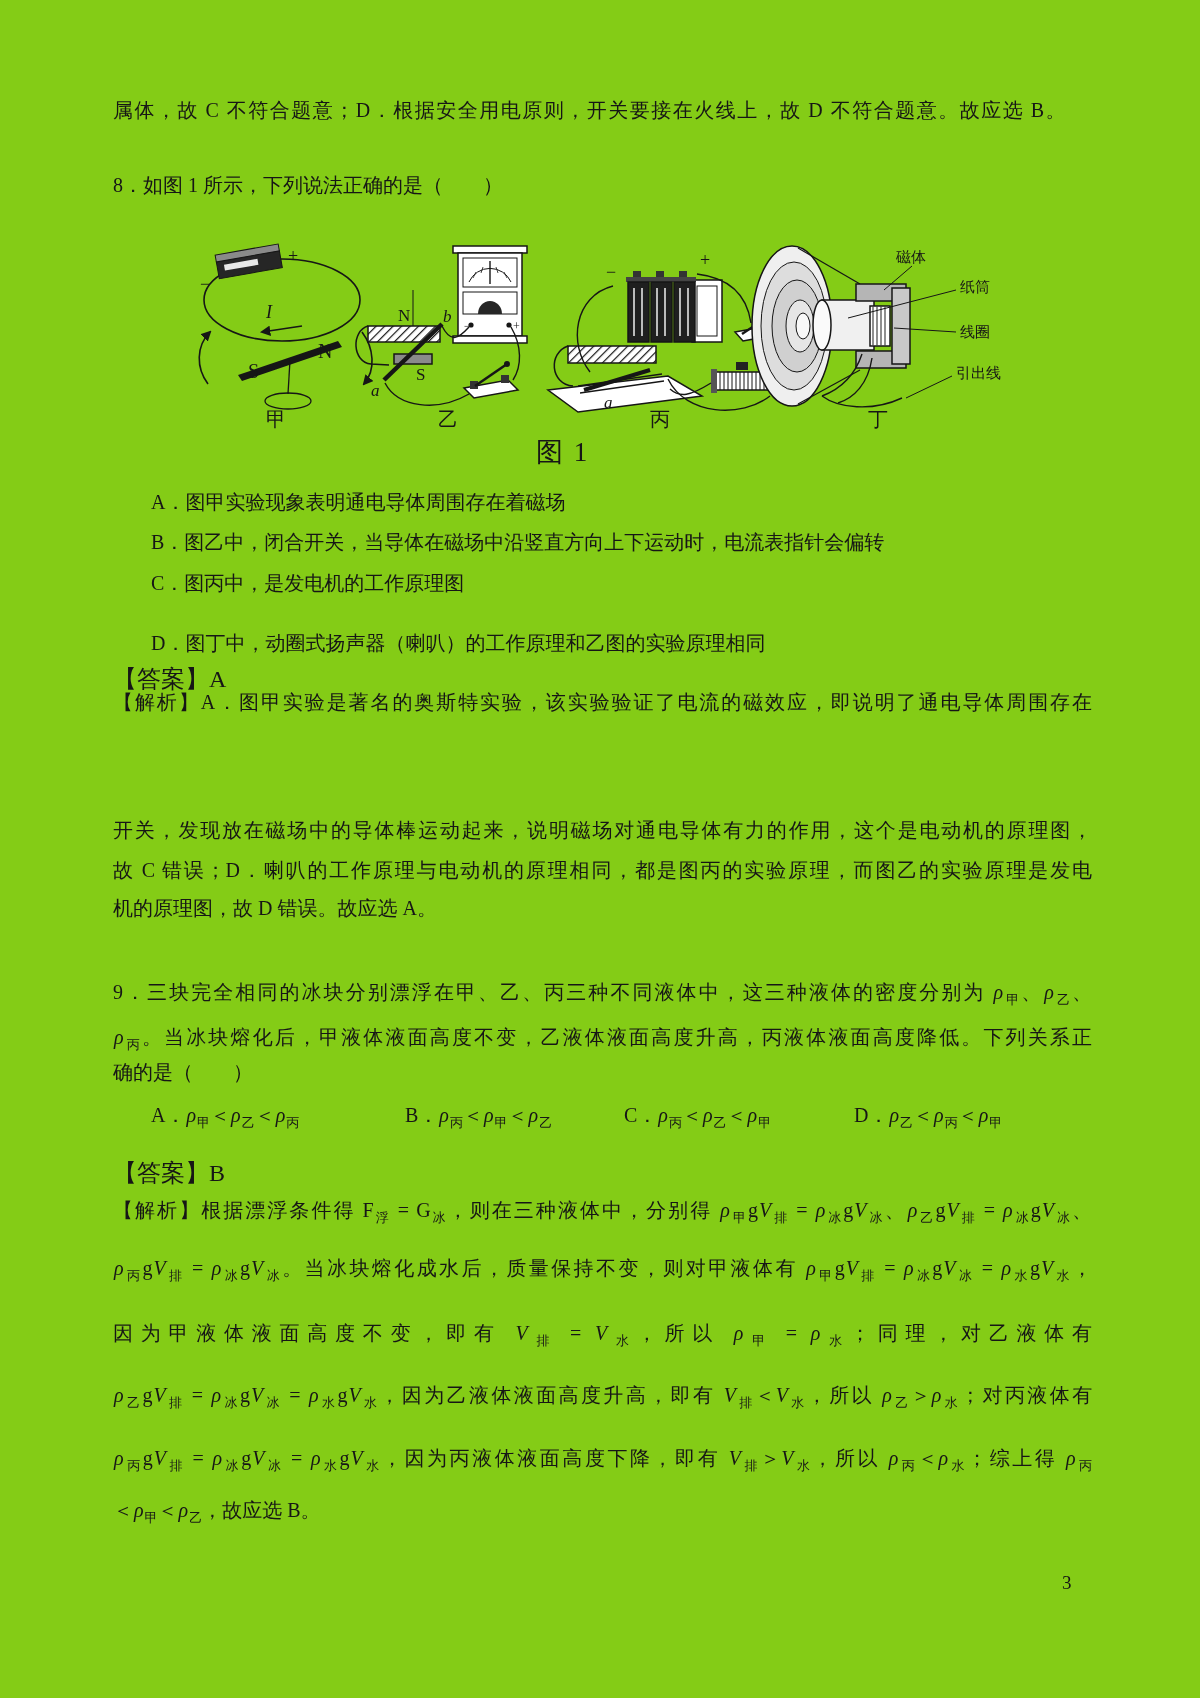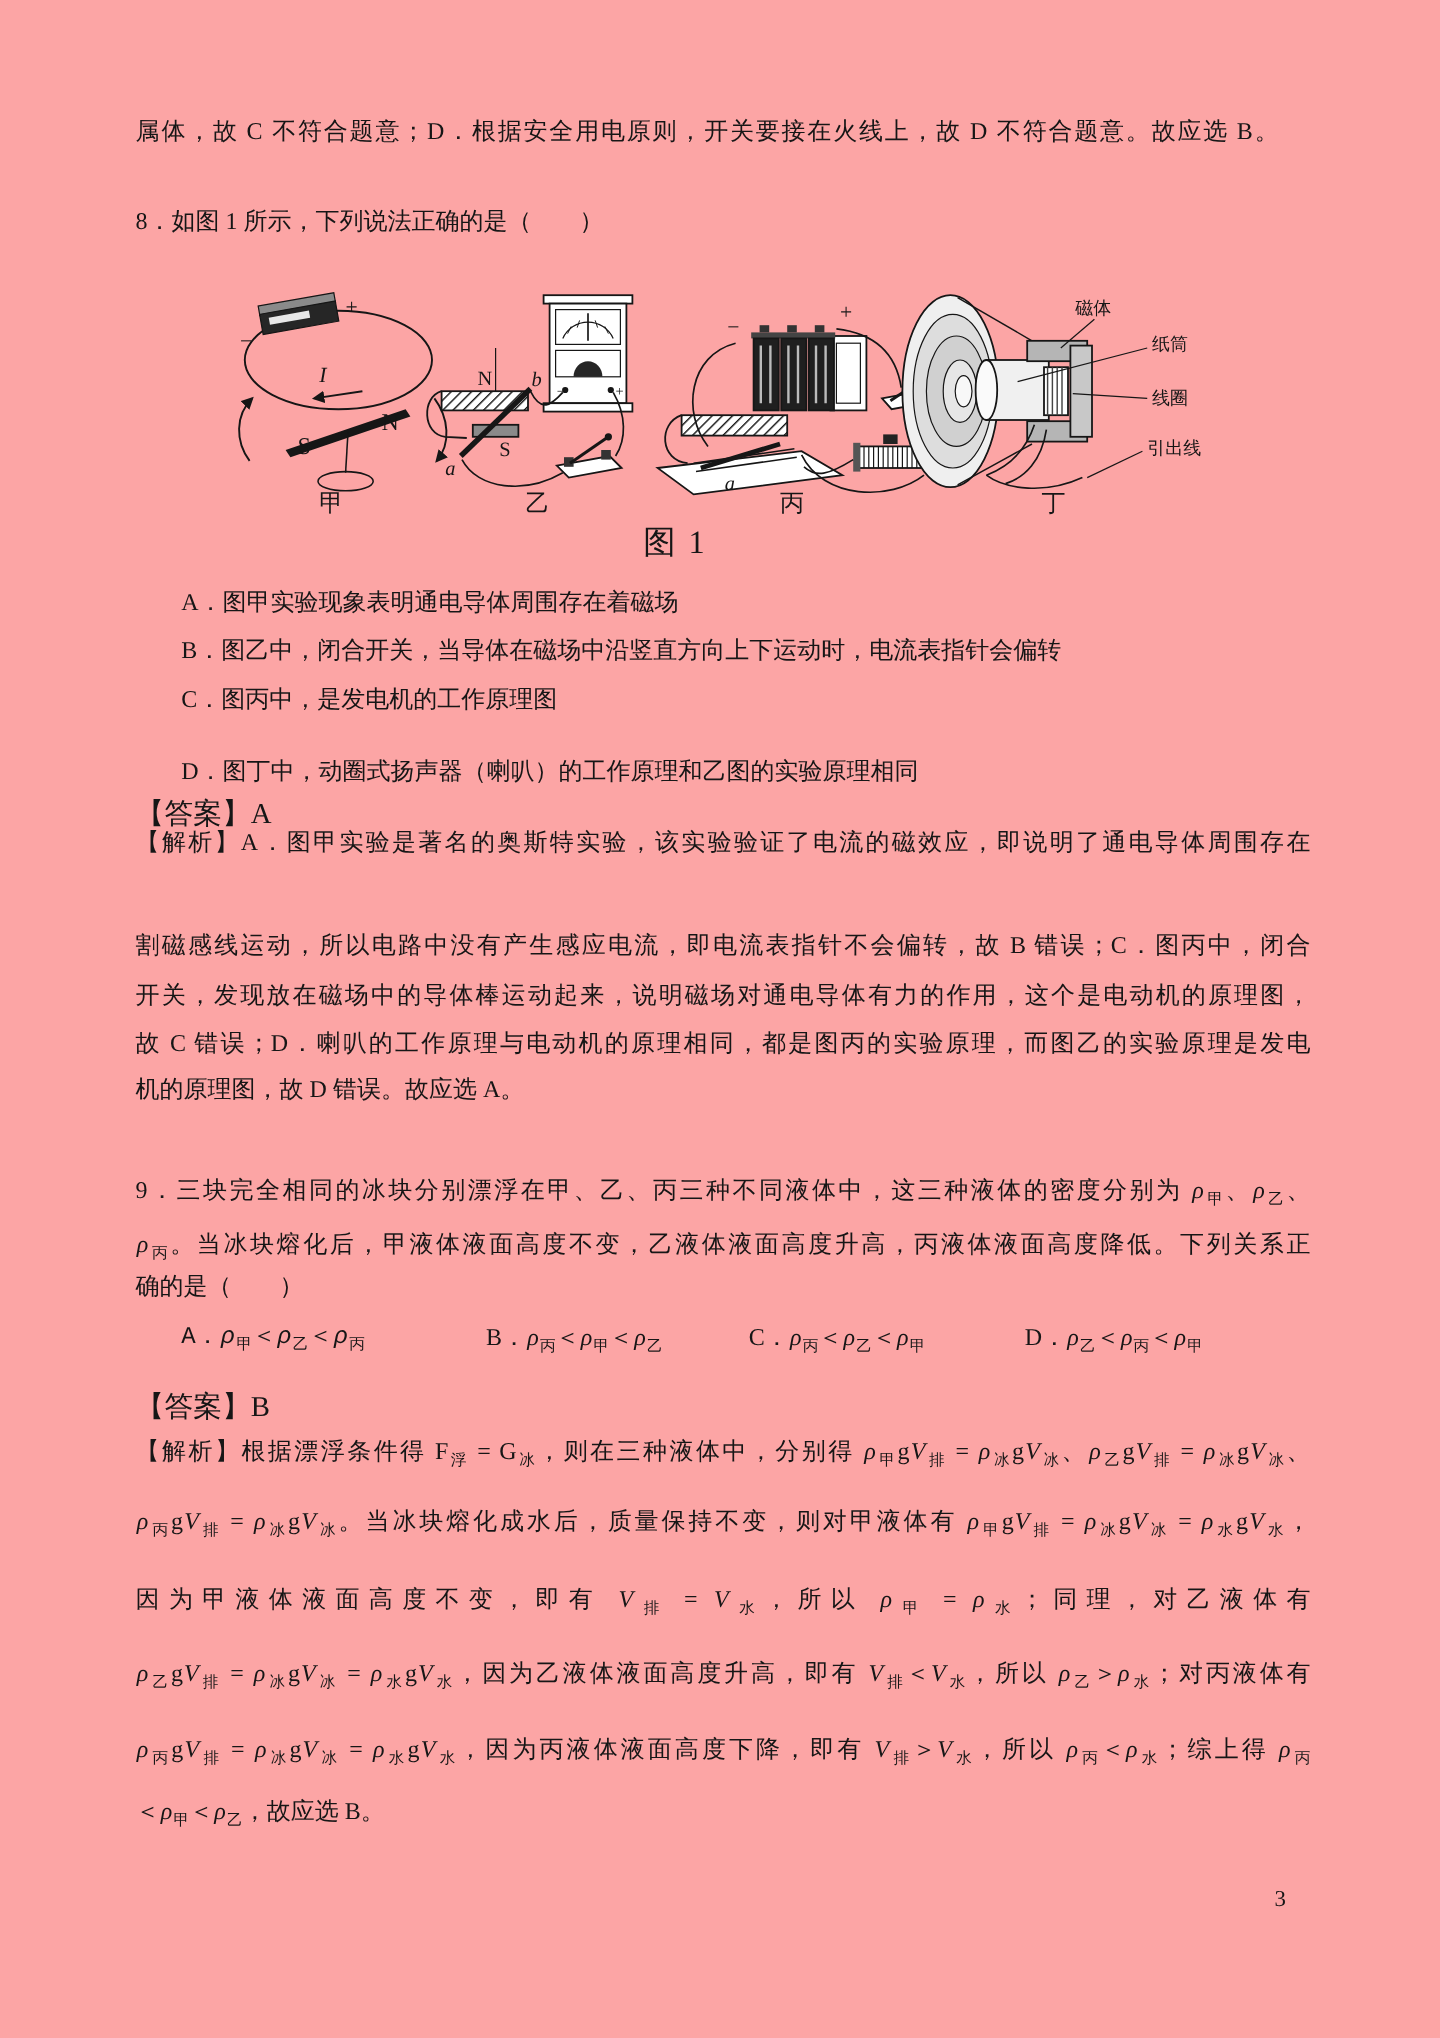--- a/index.html
+++ b/index.html
@@ -1,17 +1,17 @@
 <!DOCTYPE html>
 <html><head>
 <meta charset="utf-8">
 <style>
   html,body { margin:0; padding:0; background:#ffffff; }
   .page {
-    position:relative; width:1200px; height:1698px; background:#fca5a5;
+    position:relative; width:1200px; height:1698px; background:#84cc16;
     font-family:"Liberation Serif","DejaVu Serif",serif; color:#161616;
     overflow:hidden;
   }
   .line {
     position:absolute; left:113px; width:979px;
     font-size:20px; line-height:30px;
   }
   .just { text-align:justify; text-align-last:justify; }
   .opt  { left:151px; width:941px; }
   .seg-t { }
@@ -198,30 +198,29 @@
   <div class="line opt" style="top:487px;">A．图甲实验现象表明通电导体周围存在着磁场</div>
   <div class="line opt" style="top:527px;">B．图乙中，闭合开关，当导体在磁场中沿竖直方向上下运动时，电流表指针会偏转</div>
   <div class="line opt" style="top:568px;">C．图丙中，是发电机的工作原理图</div>
   <div class="line opt" style="top:628px;">D．图丁中，动圈式扬声器（喇叭）的工作原理和乙图的实验原理相同</div>
 
   <div class="answer-line" style="top:648px;">
     <span>【答案】</span><span>A</span>
   </div>
 
   <div class="line just" style="top:687px;">【解析】A．图甲实验是著名的奥斯特实验，该实验验证了电流的磁效应，即说明了通电导体周围存在</div>
-  <div class="line just" style="top:773px;">割磁感线运动，所以电路中没有产生感应电流，即电流表指针不会偏转，故 B 错误；C．图丙中，闭合</div>
   <div class="line just" style="top:815px;">开关，发现放在磁场中的导体棒运动起来，说明磁场对通电导体有力的作用，这个是电动机的原理图，</div>
   <div class="line just" style="top:855px;">故 C 错误；D．喇叭的工作原理与电动机的原理相同，都是图丙的实验原理，而图乙的实验原理是发电</div>
   <div class="line" style="top:893px;">机的原理图，故 D 错误。故应选 A。</div>
 
   <div class="line just" style="top:977px;"><span class="seg-t">9．三块完全相同的冰块分别漂浮在甲、乙、丙三种不同液体中，这三种液体的密度分别为 </span><span class="seg-v">ρ</span><span class="seg-s">甲</span><span class="seg-t">、</span><span class="seg-v">ρ</span><span class="seg-s">乙</span><span class="seg-t">、</span></div>
   <div class="line just" style="top:1022px;"><span class="seg-v">ρ</span><span class="seg-s">丙</span><span class="seg-t">。当冰块熔化后，甲液体液面高度不变，乙液体液面高度升高，丙液体液面高度降低。下列关系正</span></div>
   <div class="line" style="top:1057px;"><span class="seg-t">确的是（　　）</span></div>
 
-  <div class="q9opt" style="left:151px;font-family:Liberation Mono, monospace;"><span class="seg-t">A．</span><span class="seg-v">ρ</span><span class="seg-s">甲</span><span class="seg-t">＜</span><span class="seg-v">ρ</span><span class="seg-s">乙</span><span class="seg-t">＜</span><span class="seg-v">ρ</span><span class="seg-s">丙</span></div>
+  <div class="q9opt" style="left:151px;"><span class="seg-t">A．</span><span class="seg-v">ρ</span><span class="seg-s">甲</span><span class="seg-t">＜</span><span class="seg-v">ρ</span><span class="seg-s">乙</span><span class="seg-t">＜</span><span class="seg-v">ρ</span><span class="seg-s">丙</span></div>
   <div class="q9opt" style="left:405px;"><span class="seg-t">B．</span><span class="seg-v">ρ</span><span class="seg-s">丙</span><span class="seg-t">＜</span><span class="seg-v">ρ</span><span class="seg-s">甲</span><span class="seg-t">＜</span><span class="seg-v">ρ</span><span class="seg-s">乙</span></div>
   <div class="q9opt" style="left:624px;"><span class="seg-t">C．</span><span class="seg-v">ρ</span><span class="seg-s">丙</span><span class="seg-t">＜</span><span class="seg-v">ρ</span><span class="seg-s">乙</span><span class="seg-t">＜</span><span class="seg-v">ρ</span><span class="seg-s">甲</span></div>
   <div class="q9opt" style="left:854px;"><span class="seg-t">D．</span><span class="seg-v">ρ</span><span class="seg-s">乙</span><span class="seg-t">＜</span><span class="seg-v">ρ</span><span class="seg-s">丙</span><span class="seg-t">＜</span><span class="seg-v">ρ</span><span class="seg-s">甲</span></div>
 
   <div class="answer-line" style="top:1142px;">
     <span>【答案】</span><span>B</span>
   </div>
 
   <div class="line just" style="top:1195px;"><span class="seg-t">【解析】根据漂浮条件得 </span><span class="seg-t">F</span><span class="seg-s">浮</span><span class="seg-t"> = </span><span class="seg-t">G</span><span class="seg-s">冰</span><span class="seg-t">，则在三种液体中，分别得 </span><span class="seg-v">ρ</span><span class="seg-s">甲</span><span class="seg-t">g</span><span class="seg-v">V</span><span class="seg-s">排</span><span class="seg-t"> = </span><span class="seg-v">ρ</span><span class="seg-s">冰</span><span class="seg-t">g</span><span class="seg-v">V</span><span class="seg-s">冰</span><span class="seg-t">、</span><span class="seg-v">ρ</span><span class="seg-s">乙</span><span class="seg-t">g</span><span class="seg-v">V</span><span class="seg-s">排</span><span class="seg-t"> = </span><span class="seg-v">ρ</span><span class="seg-s">冰</span><span class="seg-t">g</span><span class="seg-v">V</span><span class="seg-s">冰</span><span class="seg-t">、</span></div>
   <div class="line just" style="top:1253px;"><span class="seg-v">ρ</span><span class="seg-s">丙</span><span class="seg-t">g</span><span class="seg-v">V</span><span class="seg-s">排</span><span class="seg-t"> = </span><span class="seg-v">ρ</span><span class="seg-s">冰</span><span class="seg-t">g</span><span class="seg-v">V</span><span class="seg-s">冰</span><span class="seg-t">。当冰块熔化成水后，质量保持不变，则对甲液体有 </span><span class="seg-v">ρ</span><span class="seg-s">甲</span><span class="seg-t">g</span><span class="seg-v">V</span><span class="seg-s">排</span><span class="seg-t"> = </span><span class="seg-v">ρ</span><span class="seg-s">冰</span><span class="seg-t">g</span><span class="seg-v">V</span><span class="seg-s">冰</span><span class="seg-t"> = </span><span class="seg-v">ρ</span><span class="seg-s">水</span><span class="seg-t">g</span><span class="seg-v">V</span><span class="seg-s">水</span><span class="seg-t">，</span></div>

